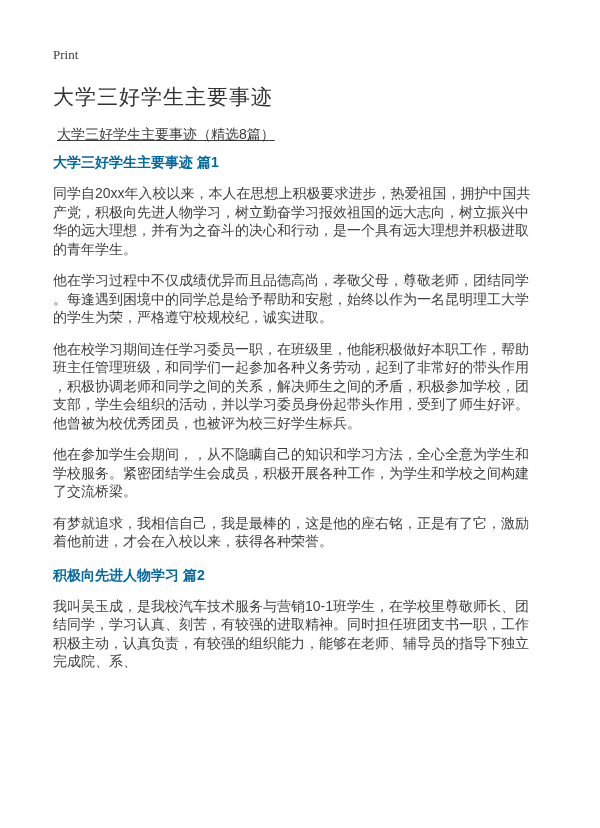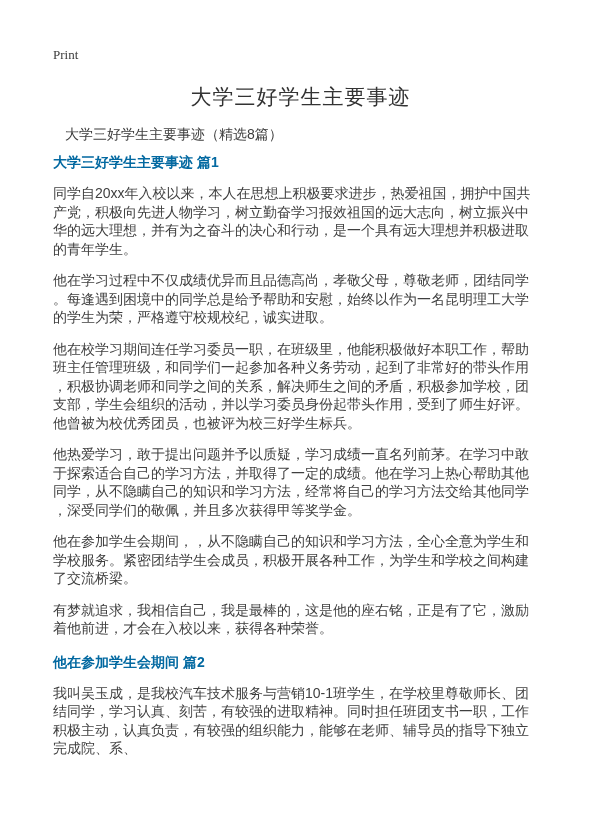--- a/index.html
+++ b/index.html
@@ -26,31 +26,31 @@
     font-size: 13px;
     color: #3c3c3c;
     line-height: 15px;
     display: inline-block;
     cursor: pointer;
   }
   h1.doc-title {
     margin: 21px 0 0 0;
     font-size: 21px;
     font-weight: 400;
-    text-align: center;
     color: #333333;
     line-height: 25px;
     letter-spacing: 1px;
   }
   .doc-subtitle {
-    margin: 17px 0 0 12px;
+    margin: 17px 0 0 4px;
     font-size: 14px;
     font-weight: 400;
     color: #3c3c3c;
     line-height: 17px;
+    text-decoration: underline;
   }
   h2.section-heading {
     margin: 11px 0 0 0;
     font-size: 14px;
     font-weight: 700;
     color: #0369a1;
     line-height: 17px;
   }
   h2.section-heading.second {
     margin-top: 16px;
@@ -74,21 +74,20 @@
 
   <h1 class="doc-title">大学三好学生主要事迹</h1>
 
   <div class="doc-subtitle">大学三好学生主要事迹（精选8篇）</div>
 
   <h2 class="section-heading">大学三好学生主要事迹 篇1</h2>
 
   <p class="body-para">同学自20xx年入校以来，本人在思想上积极要求进步，热爱祖国，拥护中国共产党，积极向先进人物学习，树立勤奋学习报效祖国的远大志向，树立振兴中华的远大理想，并有为之奋斗的决心和行动，是一个具有远大理想并积极进取的青年学生。</p>
   <p class="body-para">他在学习过程中不仅成绩优异而且品德高尚，孝敬父母，尊敬老师，团结同学。每逢遇到困境中的同学总是给予帮助和安慰，始终以作为一名昆明理工大学的学生为荣，严格遵守校规校纪，诚实进取。</p>
   <p class="body-para">他在校学习期间连任学习委员一职，在班级里，他能积极做好本职工作，帮助班主任管理班级，和同学们一起参加各种义务劳动，起到了非常好的带头作用，积极协调老师和同学之间的关系，解决师生之间的矛盾，积极参加学校，团支部，学生会组织的活动，并以学习委员身份起带头作用，受到了师生好评。他曾被为校优秀团员，也被评为校三好学生标兵。</p>
-  <p class="body-para">他热爱学习，敢于提出问题并予以质疑，学习成绩一直名列前茅。在学习中敢于探索适合自己的学习方法，并取得了一定的成绩。他在学习上热心帮助其他同学，从不隐瞒自己的知识和学习方法，经常将自己的学习方法交给其他同学，深受同学们的敬佩，并且多次获得甲等奖学金。</p>
   <p class="body-para">他在参加学生会期间，，从不隐瞒自己的知识和学习方法，全心全意为学生和学校服务。紧密团结学生会成员，积极开展各种工作，为学生和学校之间构建了交流桥梁。</p>
   <p class="body-para">有梦就追求，我相信自己，我是最棒的，这是他的座右铭，正是有了它，激励着他前进，才会在入校以来，获得各种荣誉。</p>
 
-  <h2 class="section-heading second">他在参加学生会期间 篇2</h2>
+  <h2 class="section-heading second">积极向先进人物学习 篇2</h2>
 
   <p class="body-para">我叫吴玉成，是我校汽车技术服务与营销10-1班学生，在学校里尊敬师长、团结同学，学习认真、刻苦，有较强的进取精神。同时担任班团支书一职，工作积极主动，认真负责，有较强的组织能力，能够在老师、辅导员的指导下独立完成院、系、</p>
 
 </div>
 
 </body></html>

